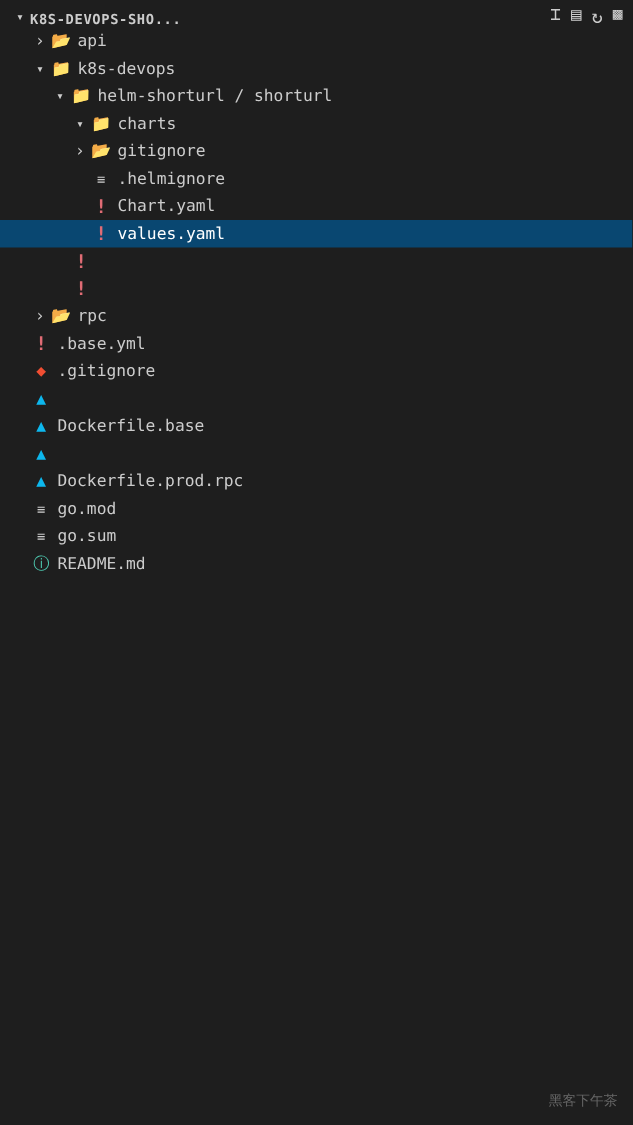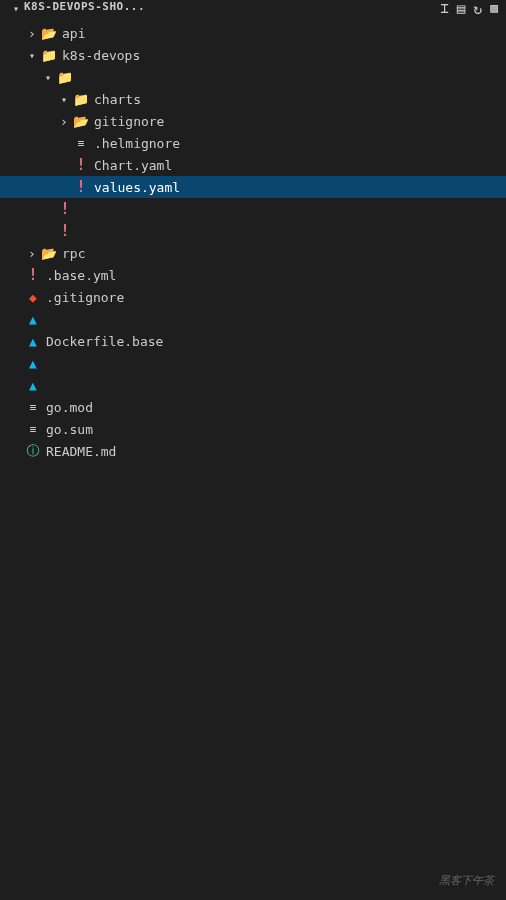--- a/index.html
+++ b/index.html
@@ -58,21 +58,21 @@
       font-size: 11px;
     }
     .item-label {
       color: #cccccc;
       font-size: 13px;
     }
     .item-label.active { color: #ffffff; }
 
     .root-header {
       display: flex;
-      align-items: flex-start;
+      align-items: flex-end;
       height: 22px;
       padding-left: 8px;
       padding-right: 8px;
       cursor: pointer;
       white-space: nowrap;
     }
     .root-label {
       color: #cccccc;
       font-size: 11px;
       font-weight: 700;
@@ -88,21 +88,20 @@
     .header-icons span {
       font-size: 14px;
       cursor: pointer;
     }
     .watermark {
       position: fixed;
       bottom: 12px;
       right: 12px;
       color: #666;
       font-size: 11px;
-      font-style: italic;
     }
   </style>
 </head>
 <body>
 
 <div class="explorer">
 
   <div class="root-header">
     <span class="arrow open"></span>
     <span class="root-label">K8S-DEVOPS-SHO...</span>
@@ -130,20 +129,21 @@
           <span style="color:#e8ab53;font-size:13px;">📁</span>
         </span>
     <span class="item-label">k8s-devops</span>
   </div>
       <div class="tree-item">
     <span class="indent" style="width:40px;"></span>
     <span class="arrow open"></span>
     <span class="icon">
           <span style="color:#e8ab53;font-size:13px;">📁</span>
         </span>
+    <span class="item-label">helm-shorturl / shorturl</span>
   </div>
       <div class="tree-item">
     <span class="indent" style="width:56px;"></span>
     <span class="arrow open"></span>
     <span class="icon">
           <span style="color:#e8ab53;font-size:13px;">📁</span>
         </span>
     <span class="item-label">charts</span>
   </div>
       <div class="tree-item">
@@ -237,20 +237,21 @@
     <span class="icon">
           <span style="color:#0db7ed;font-size:13px;">▲</span>
         </span>
   </div>
       <div class="tree-item">
     <span class="indent" style="width:8px;"></span>
     <span class="arrow none"></span>
     <span class="icon">
           <span style="color:#0db7ed;font-size:13px;">▲</span>
         </span>
+    <span class="item-label">Dockerfile.prod.rpc</span>
   </div>
       <div class="tree-item">
     <span class="indent" style="width:8px;"></span>
     <span class="arrow none"></span>
     <span class="icon">
           <span style="color:#cccccc;font-size:11px;">≡</span>
         </span>
     <span class="item-label">go.mod</span>
   </div>
       <div class="tree-item">

